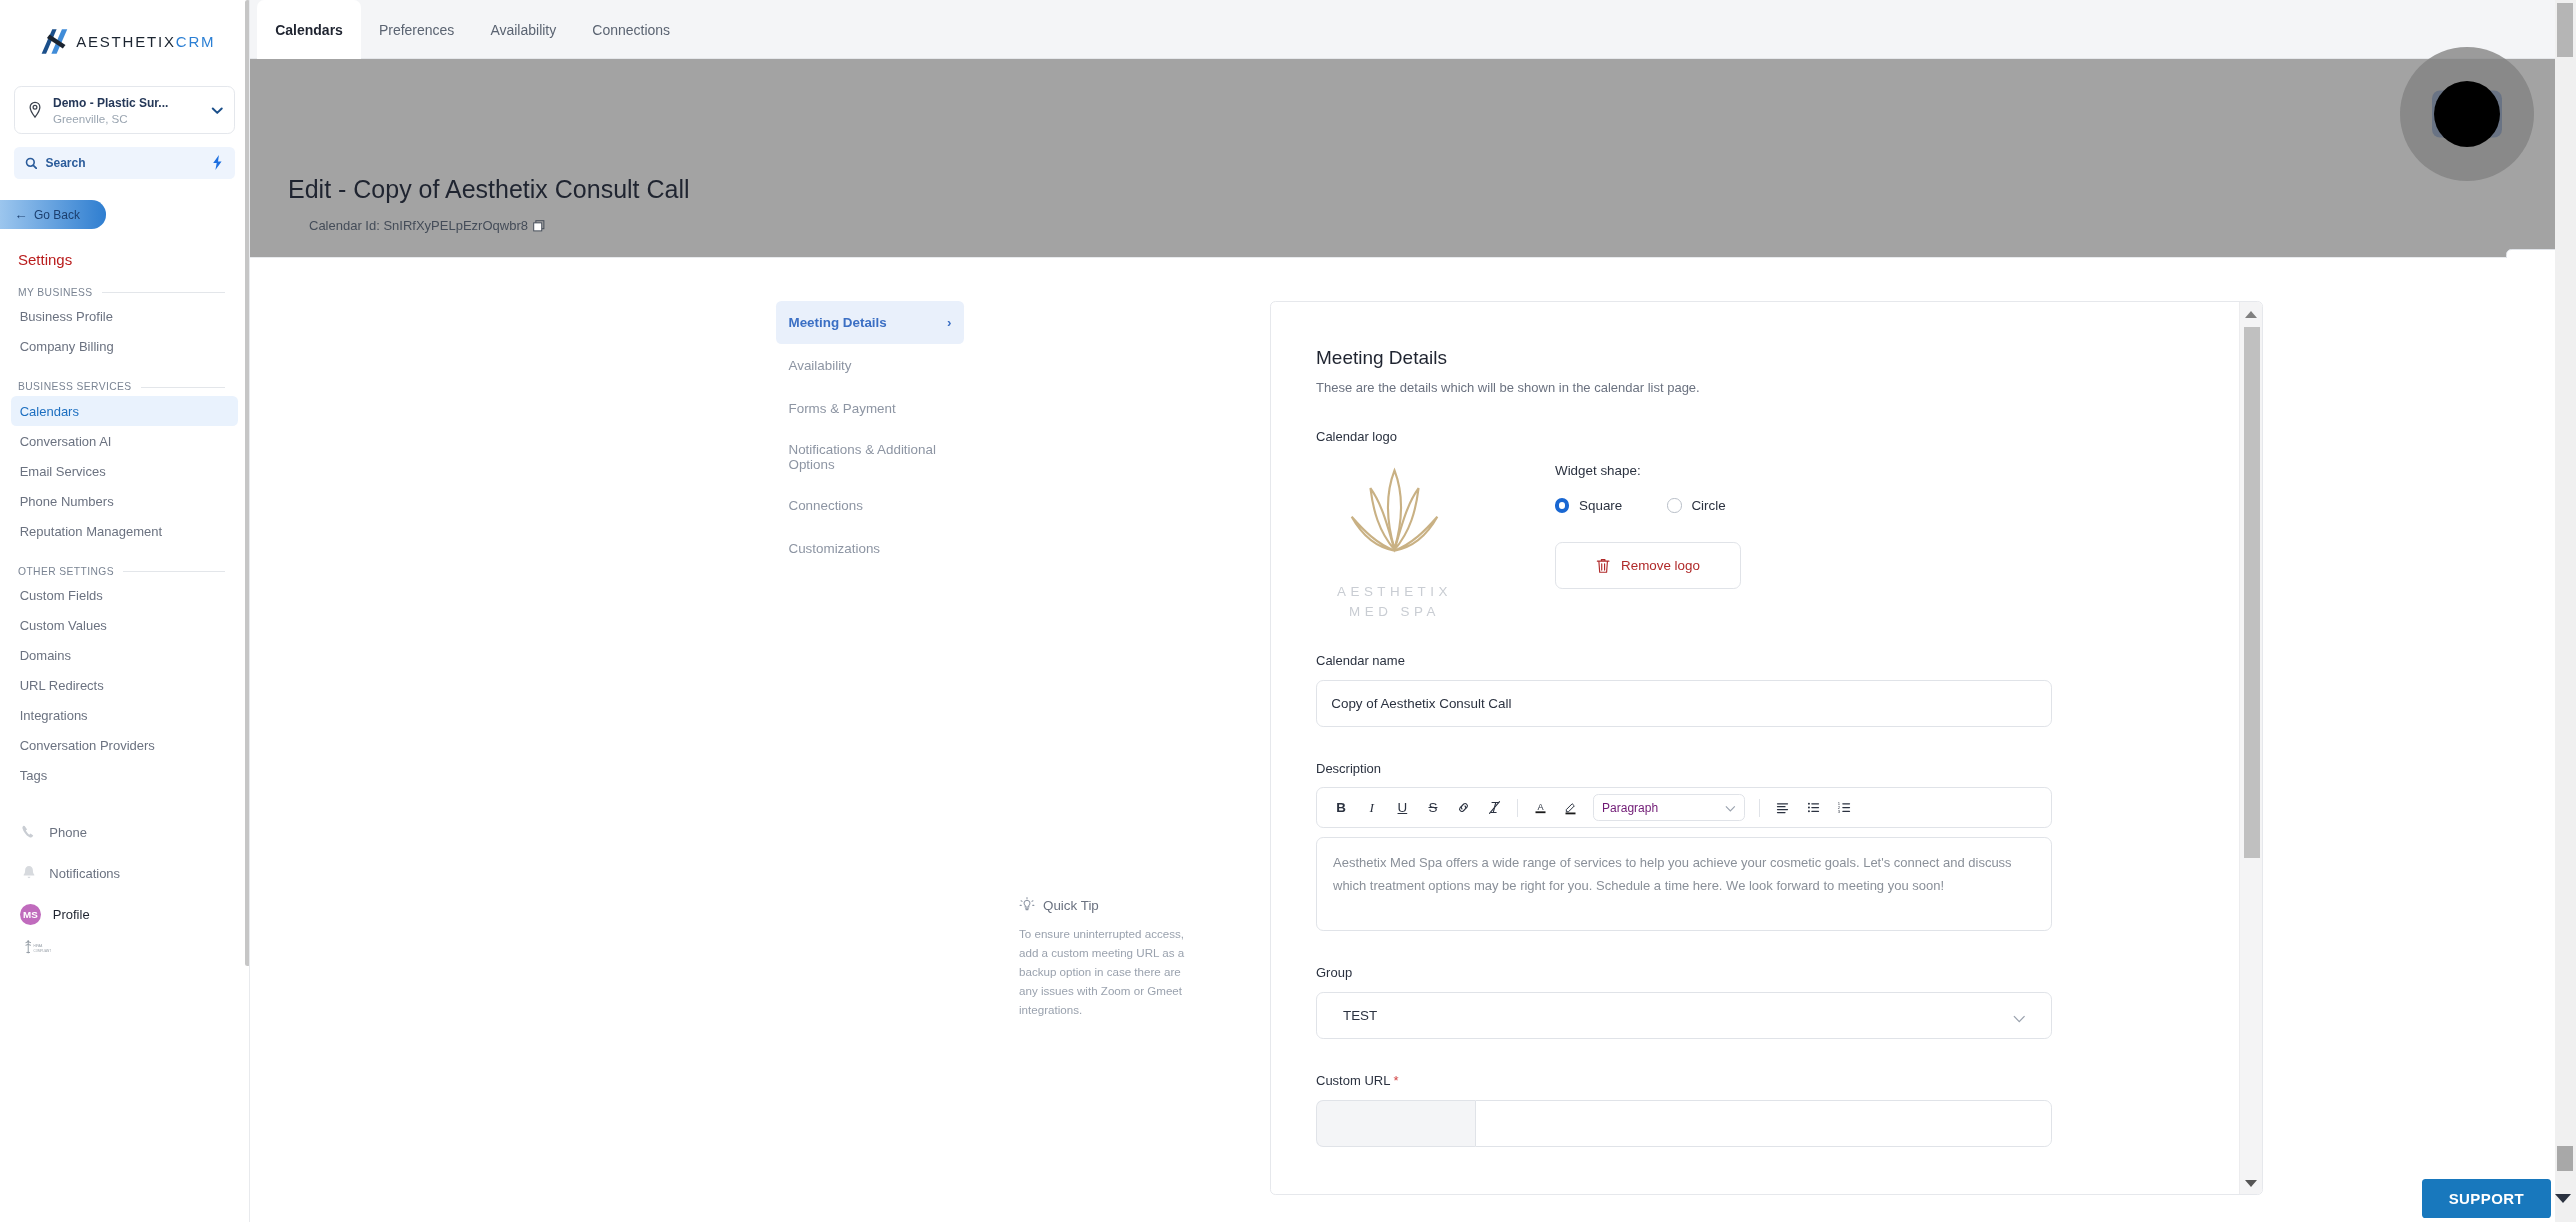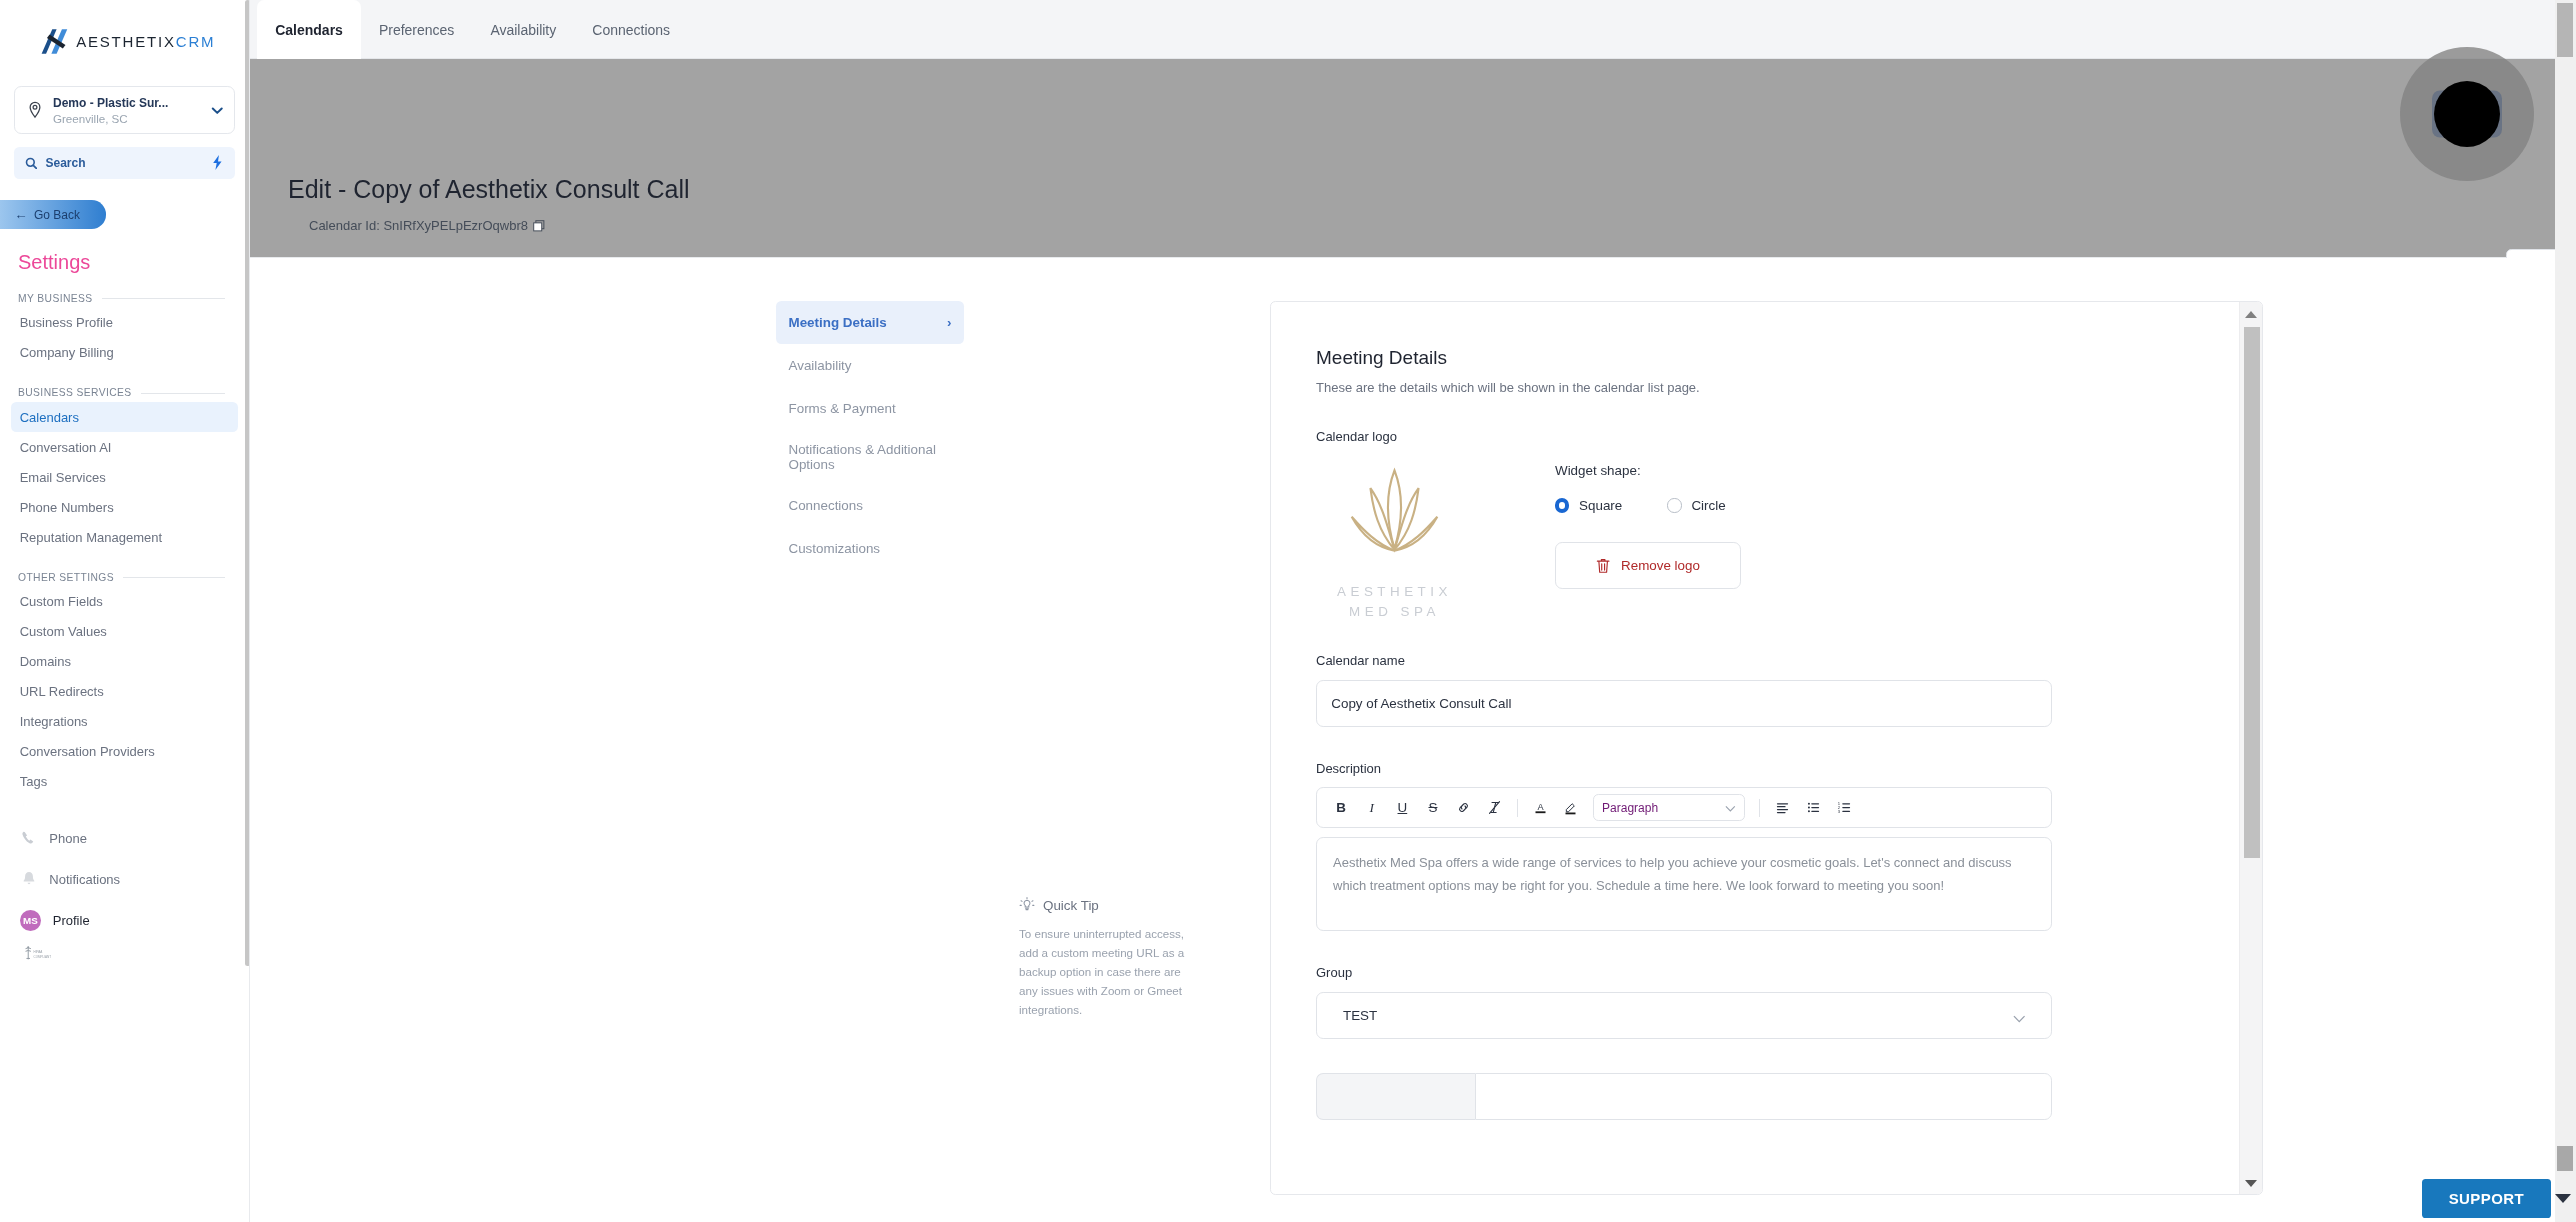--- a/index.html
+++ b/index.html
@@ -61,21 +61,21 @@
     width: 106px; height: 29px;
     background: linear-gradient(90deg,#9cc6ee 0%, #2f7ed0 100%);
     border-radius: 0 14.3px 14.3px 0;
     display:flex; align-items:center; gap:6.3px; padding-left:14.3px;
     color:#1c3f6e; font-size:12px; font-weight:500;
   }
   .go-back .arr { font-size: 13.4px; line-height: 1; }
 
   .settings-title {
     margin: 21.5px 0 0 18px;
-    font-size: 20px; color:#ec4899; font-weight: 400;
+    font-size: 15px; color:#b91c1c; font-weight: 400;
   }
 
   .nav-section {
     margin: 19.7px 0 3.6px 18px; display:flex; align-items:center; gap:9px;
     padding-right: 24px;
   }
   .nav-section .cap {
     font-size: 10.3px; letter-spacing:0.4px; color:#7a8493; white-space: nowrap;
   }
   .nav-section .rule { flex:1 1 auto; height:0.9px; background:#e3e6ea; }
@@ -617,20 +617,24 @@
           <span>TEST</span>
           <span class="chv">
             <svg viewBox="0 0 14 9" width="12.5" height="8">
                 <path d="M1 1.2L7 7.4L13 1.2" fill="none" stroke="#9aa2ae" stroke-width="1.4"></path>
               </svg>
           </span>
         </div>
       </div>
 
       <div class="field">
+        <div class="flabel">
+          <span>Custom URL</span>
+          <span class="req">*</span>
+        </div>
         <div class="url-row">
           <div class="url-prefix"></div>
           <div class="url-input"></div>
         </div>
       </div>
 
     </div>
 
     <div id="card-scroll">
       <span class="arrow-up"></span>

